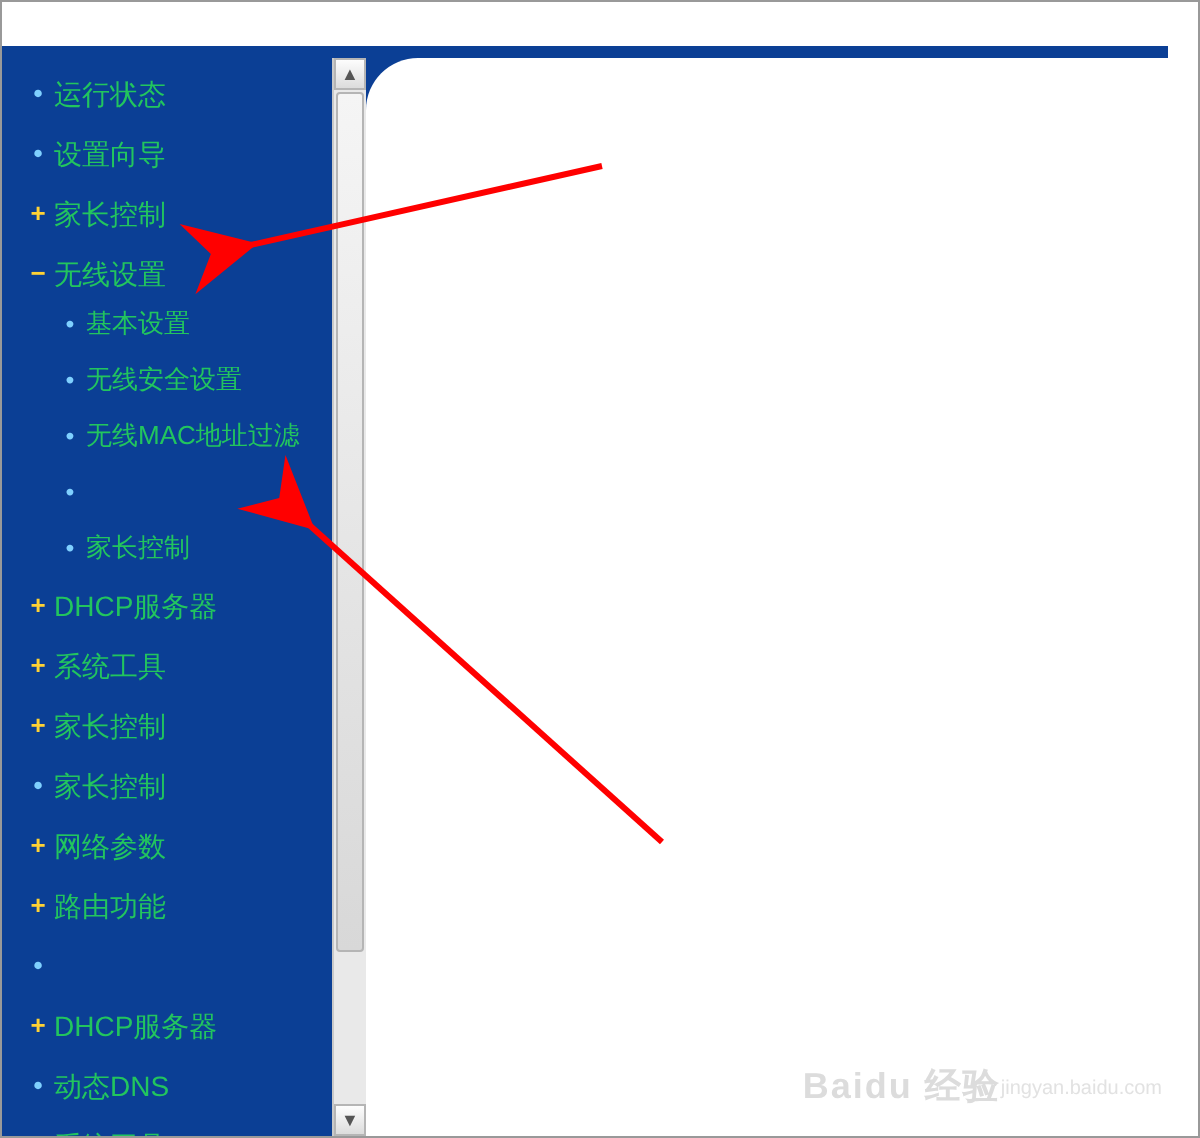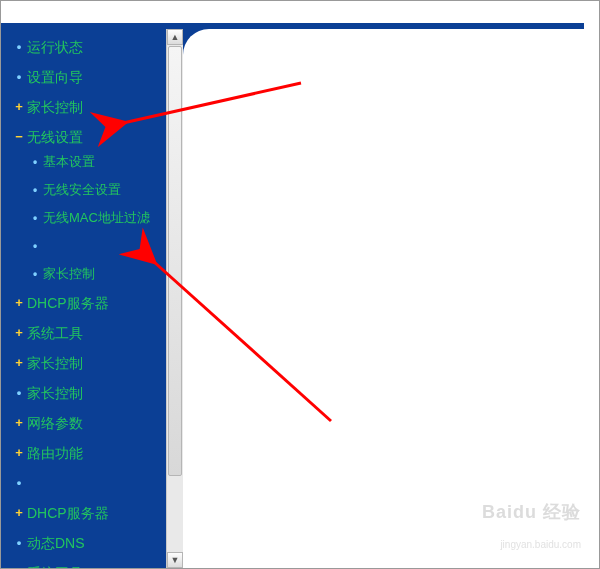--- a/index.html
+++ b/index.html
@@ -85,21 +85,21 @@
     position:absolute;left:0;top:0;right:0;bottom:0;
     background:#fff;
     border-top-left-radius:26px;
   }
   
   .overlay{position:absolute;left:0;top:0;width:600px;height:569px;pointer-events:none;}
   
   .watermark{
     position:absolute;right:18px;bottom:16px;color:#dcdcdc;
     font-size:18px;font-family:Arial,sans-serif;
-    display:flex;flex-direction:column;align-items:flex-end;line-height:1;
+    display:flex;align-items:flex-end;line-height:1;
   }
   .watermark .main{font-weight:bold;letter-spacing:1px;}
   .watermark .sub{font-size:10px;color:#e2e2e2;margin-top:19px;padding:0;}
   
   .right-gutter{position:absolute;right:0;top:0;width:15px;height:569px;background:#fff;}
 </style>
 </head>
 <body>
 
 <div class="stage">

